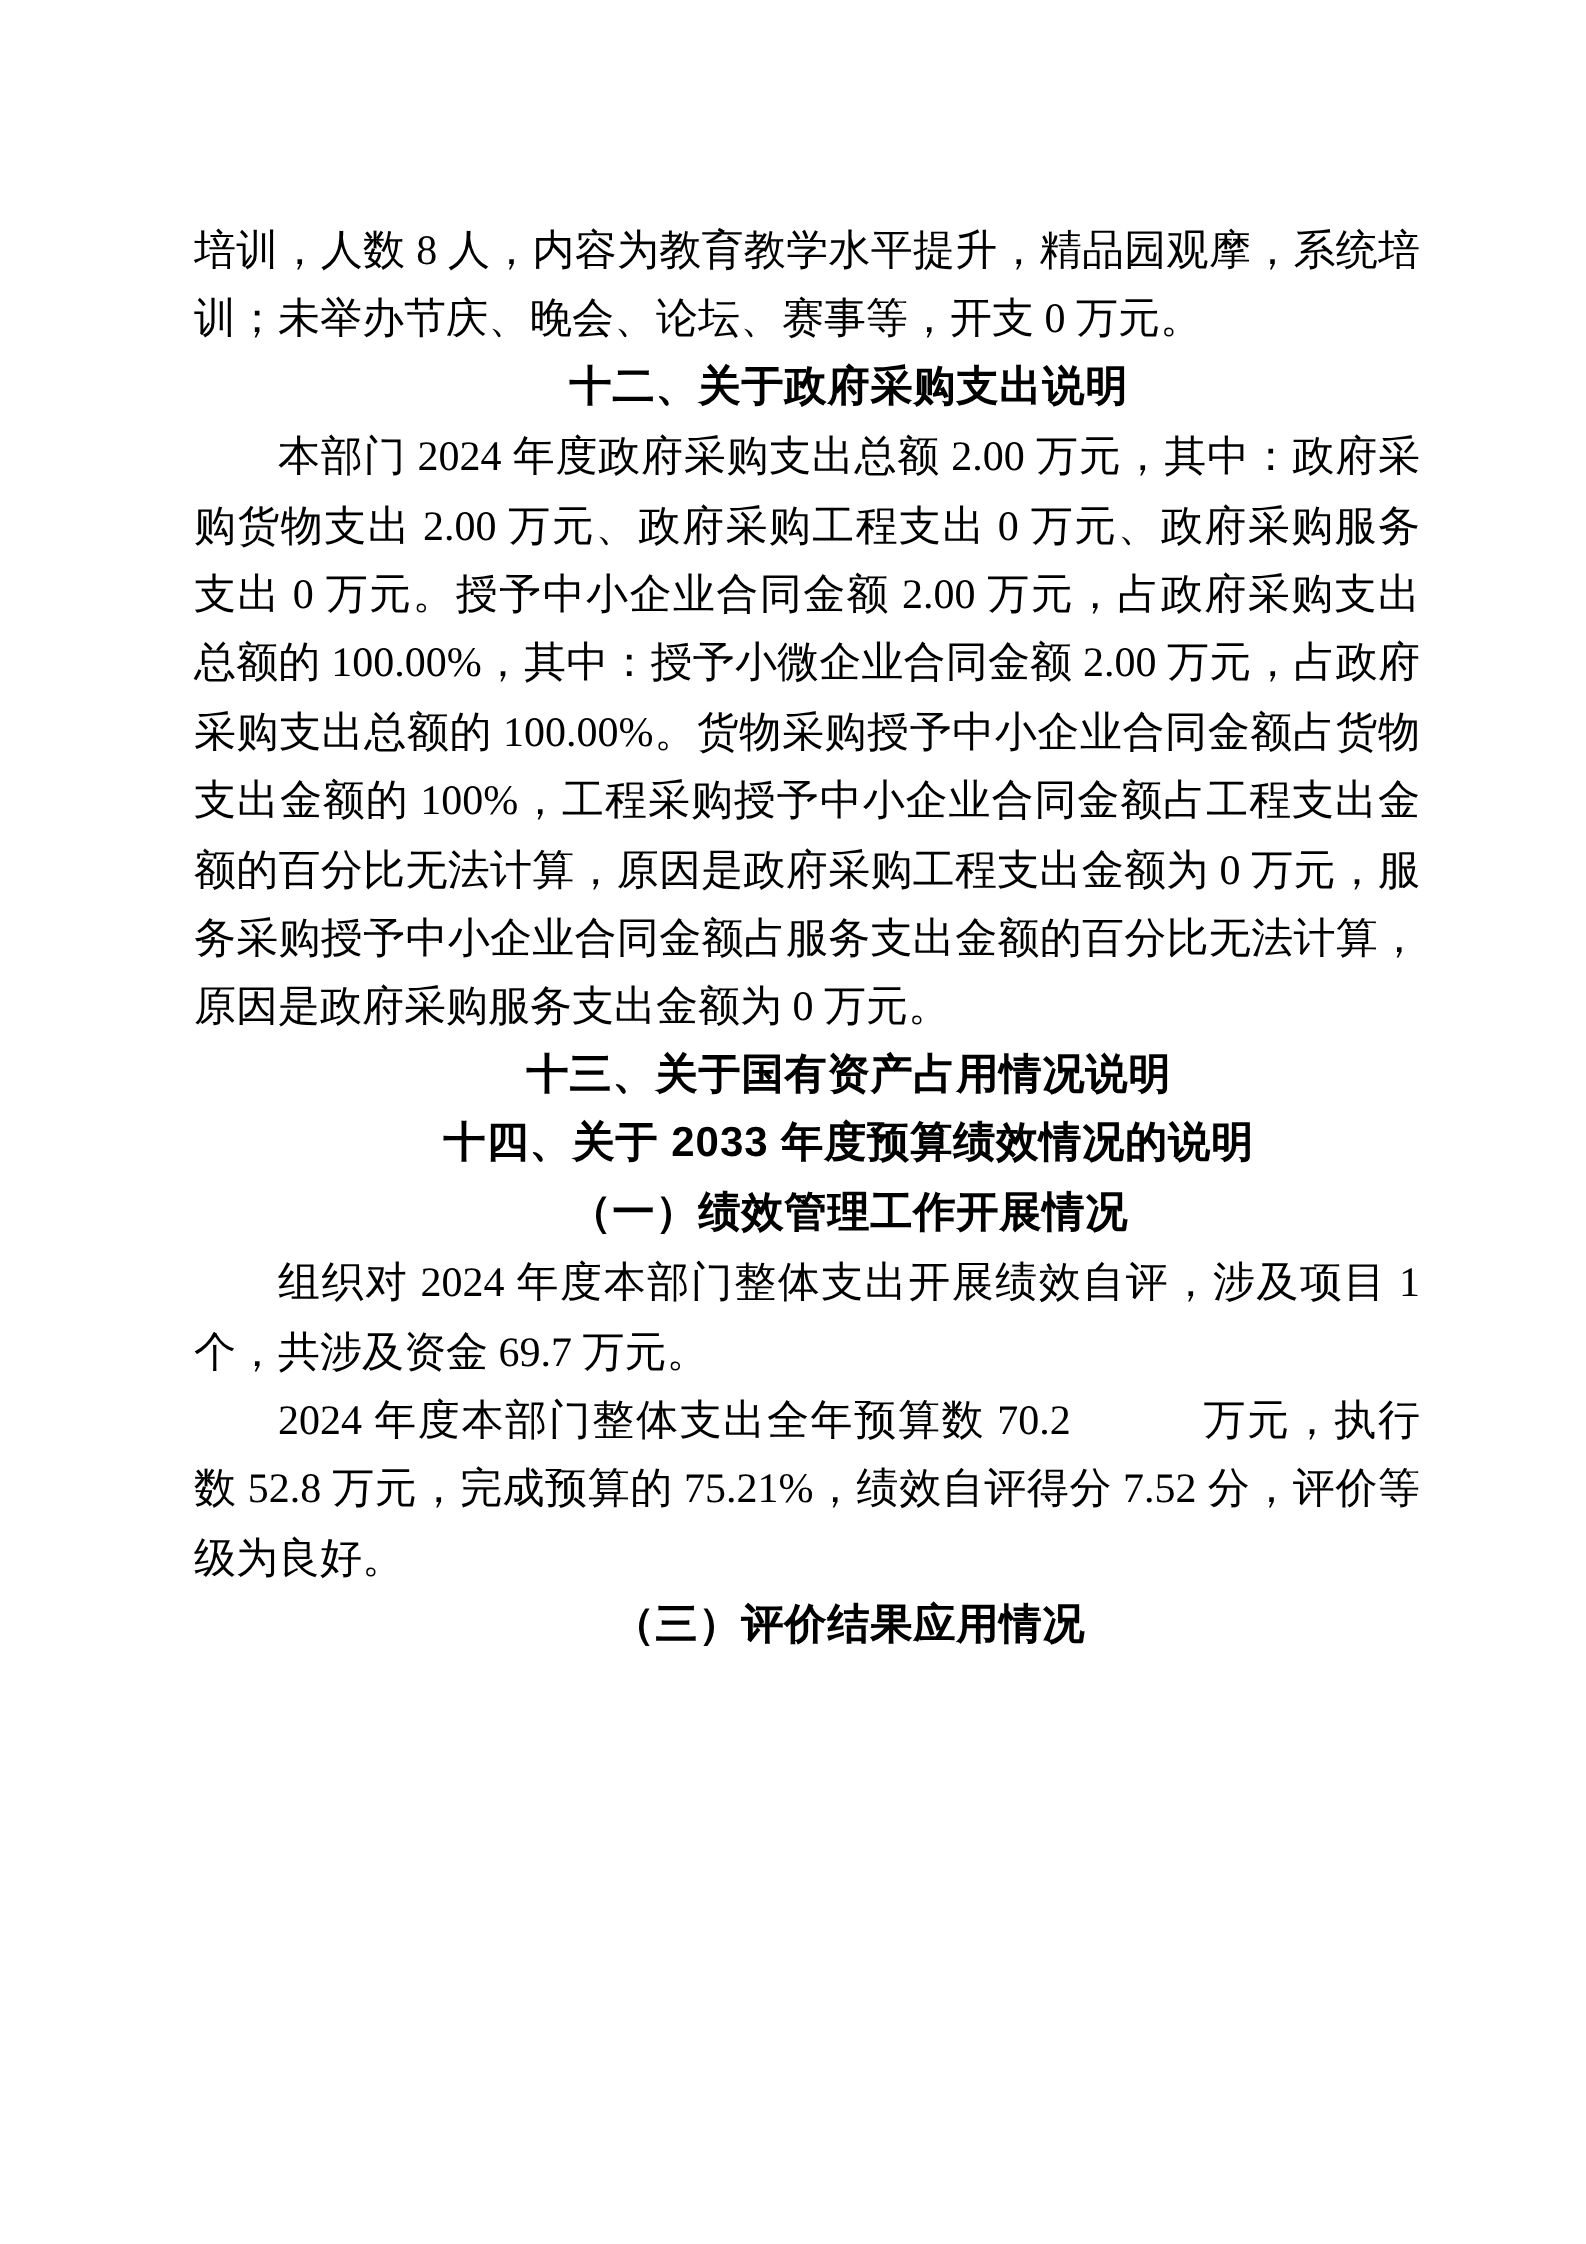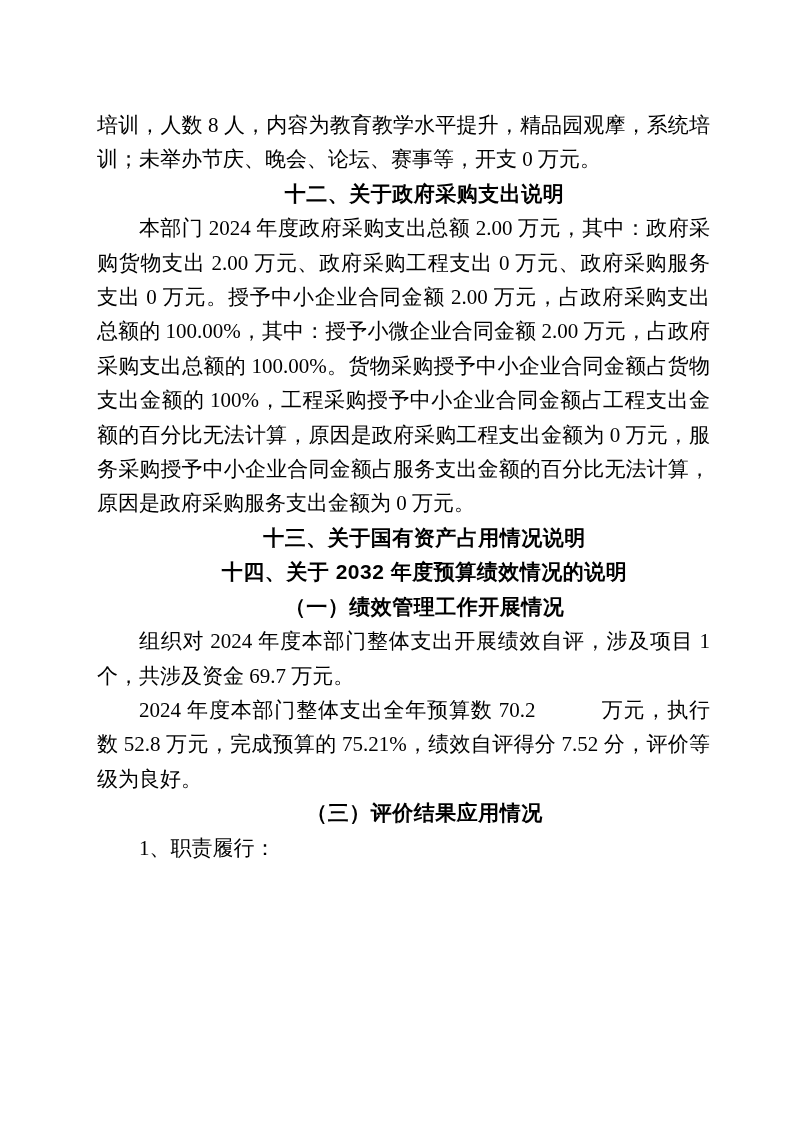--- a/index.html
+++ b/index.html
@@ -34,19 +34,18 @@
   }
 </style>
 </head>
 <body>
 
 <div class="page">
   <p class="blk cont">培训，人数 8 人，内容为教育教学水平提升，精品园观摩，系统培训；未举办节庆、晚会、论坛、赛事等，开支 0 万元。</p>
   <p class="blk h">十二、关于政府采购支出说明</p>
   <p class="blk p">本部门 2024 年度政府采购支出总额 2.00 万元，其中：政府采购货物支出 2.00 万元、政府采购工程支出 0 万元、政府采购服务支出 0 万元。授予中小企业合同金额 2.00 万元，占政府采购支出总额的 100.00%，其中：授予小微企业合同金额 2.00 万元，占政府采购支出总额的 100.00%。货物采购授予中小企业合同金额占货物支出金额的 100%，工程采购授予中小企业合同金额占工程支出金额的百分比无法计算，原因是政府采购工程支出金额为 0 万元，服务采购授予中小企业合同金额占服务支出金额的百分比无法计算，原因是政府采购服务支出金额为 0 万元。</p>
   <p class="blk h">十三、关于国有资产占用情况说明</p>
-  <p class="blk h">十四、关于 2032 年度预算绩效情况的说明</p>
+  <p class="blk h">十四、关于 2033 年度预算绩效情况的说明</p>
   <p class="blk h">（一）绩效管理工作开展情况</p>
   <p class="blk p">组织对 2024 年度本部门整体支出开展绩效自评，涉及项目 1 个，共涉及资金 69.7 万元。</p>
   <p class="blk p">2024 年度本部门整体支出全年预算数 70.2　　　万元，执行数 52.8 万元，完成预算的 75.21%，绩效自评得分 7.52 分，评价等级为良好。</p>
   <p class="blk h">（三）评价结果应用情况</p>
-  <p class="blk p">1、职责履行：</p>
 </div>
 
 </body></html>

